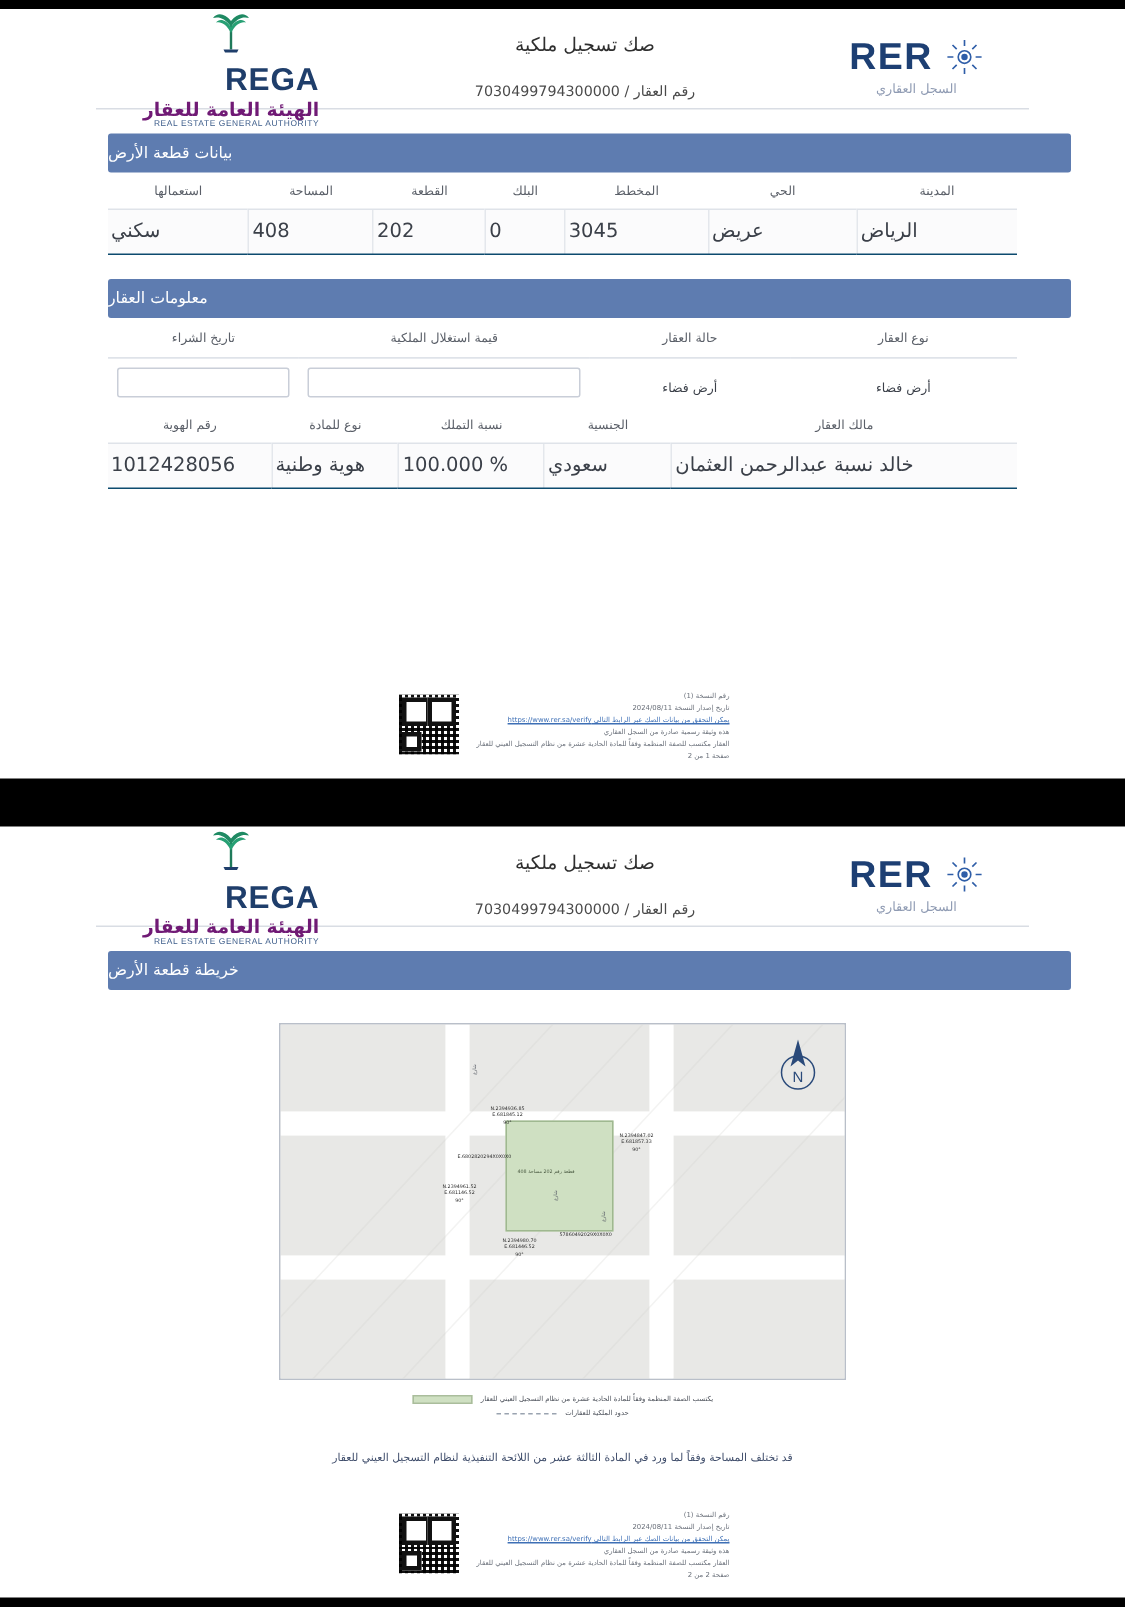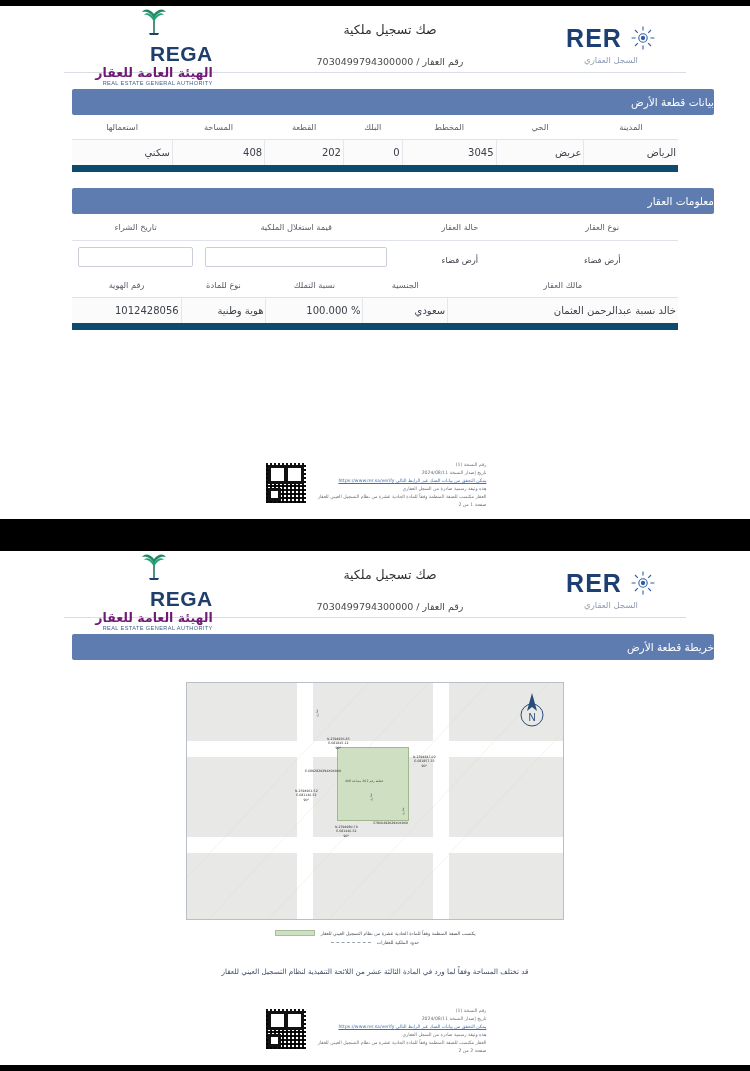--- a/index.html
+++ b/index.html
@@ -51,37 +51,37 @@
   .rega-en { font-size: 21px; font-weight: bold; color: #1f3e6b; letter-spacing: .5px; font-family:"Liberation Sans", sans-serif;}
   .rega-ar { font-size: 12.5px; font-weight: bold; color: #701a75; direction: rtl; }
   .rega-sub { font-size: 5.6px; color: #3c5c8a; letter-spacing: .4px; font-family:"Liberation Sans", sans-serif;}
   .hdr-rule { height: 1px; background: #d9dde4; margin: 0 64px; }
 
   
   .section-bar {
     margin: 16px 36px 0 72px;
     background: #5e7cb0;
     color: #fff;
-    text-align: right;
+    text-align: left;
     font-size: 10.5px;
     padding: 7px 0;
     border-radius: 2px;
   }
   .table-wrap { margin: 0 72px; }
   table.grid { width: 100%; border-collapse: collapse; }
   table.grid th {
     font-size: 8.3px; font-weight: normal; color: #5a5f68;
     padding: 7px 2px; border-bottom: 1px solid #dfe3e9;
     text-align: center;
   }
   table.grid td {
-    font-size: 10px; color: #3b4049;
-    padding: 7px 2px; text-align: right;
+    font-size: 13px; color: #3b4049;
+    padding: 7px 2px; text-align: left;
     border-left: 1px solid #e4e7ec;
-    border-bottom: 7px solid #0c4a6e;
+    border-bottom: 1px solid #0c4a6e;
   }
   table.grid td:last-child { border-left: none; }
   table.grid tr.vals td { background: #fbfbfc; }
 
   
   .pinfo { width: 100%; border-collapse: collapse; }
   .pinfo th {
     font-size: 8.3px; font-weight: normal; color: #5a5f68;
     padding: 8px 4px; border-bottom: 1px solid #dfe3e9; text-align: center;
   }

